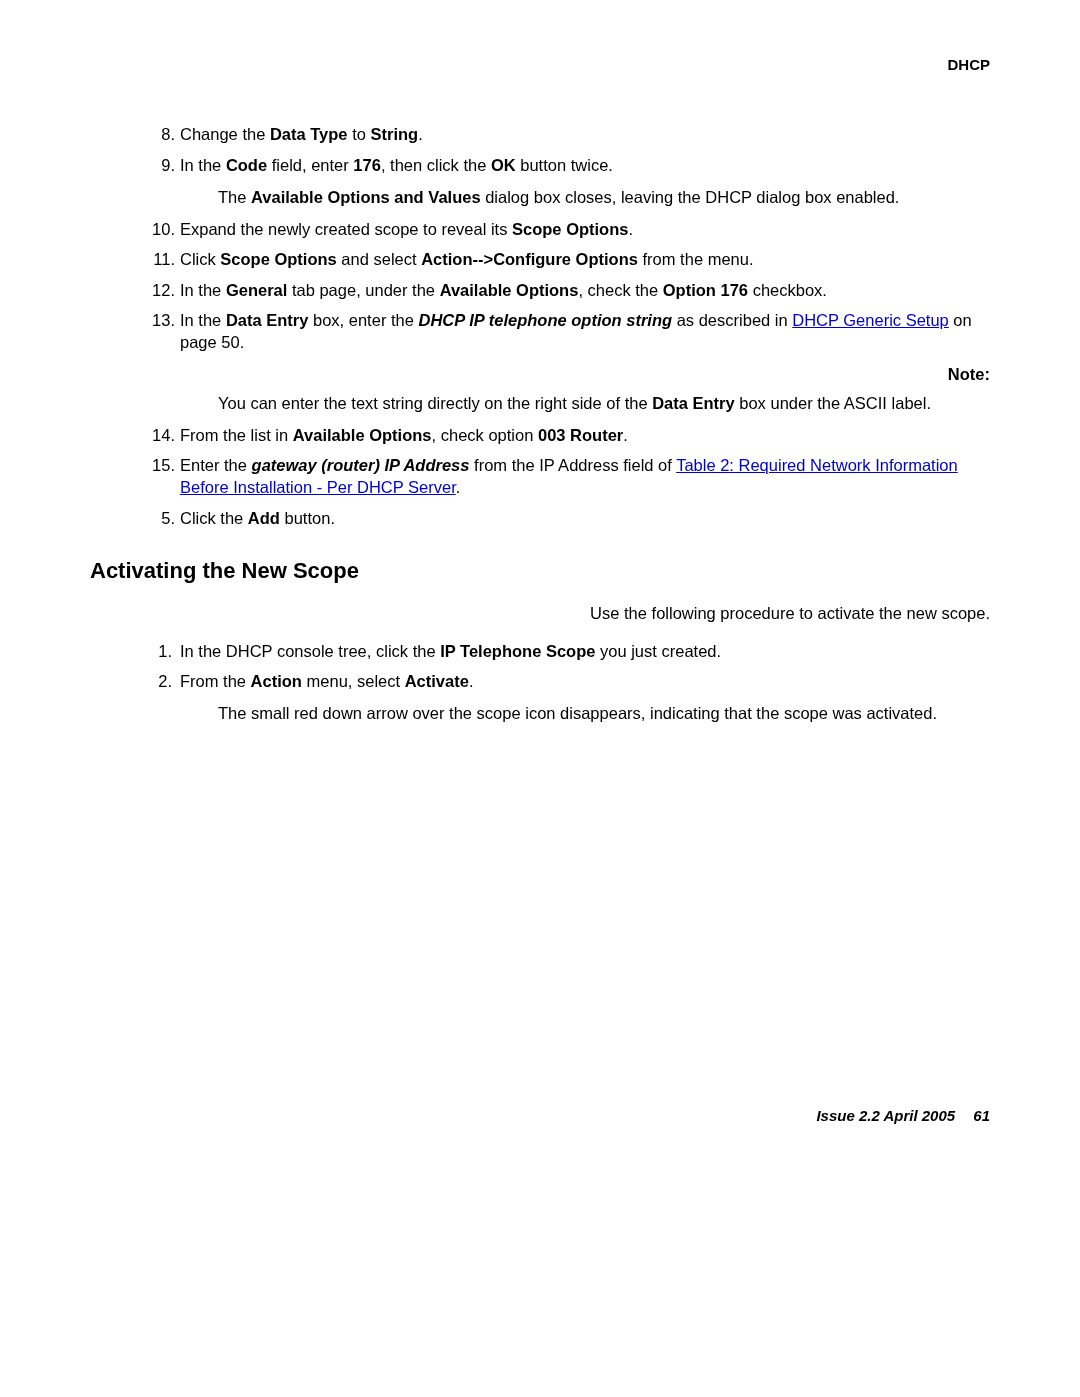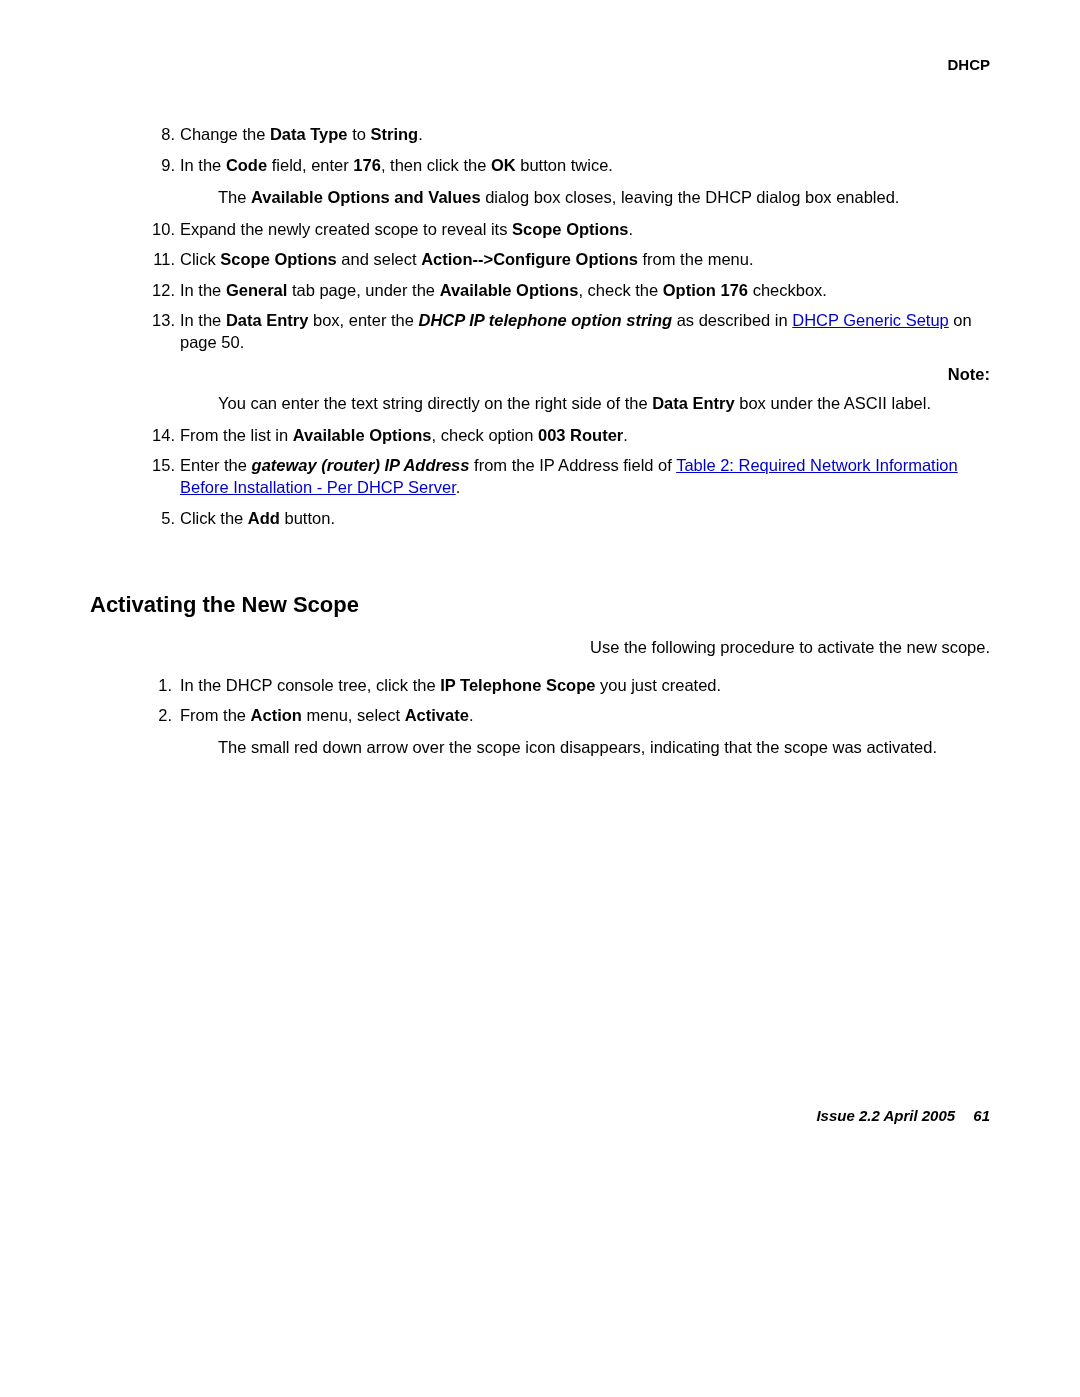--- a/index.html
+++ b/index.html
@@ -50,21 +50,21 @@
   }
   .notetext {
     margin: 0 0 10px 38px;
   }
   a.link {
     color: #0000cc;
   }
   h2.sect {
     font-size: 22px;
     font-weight: bold;
-    margin: 61px 0 16px 0;
+    margin: 27px 0 16px 0;
   }
   .intro {
     margin: 0 0 16px 50px;
     text-align: right;
   }
   ol.list2 {
     list-style: none;
     padding: 0;
     margin: 0;
   }

